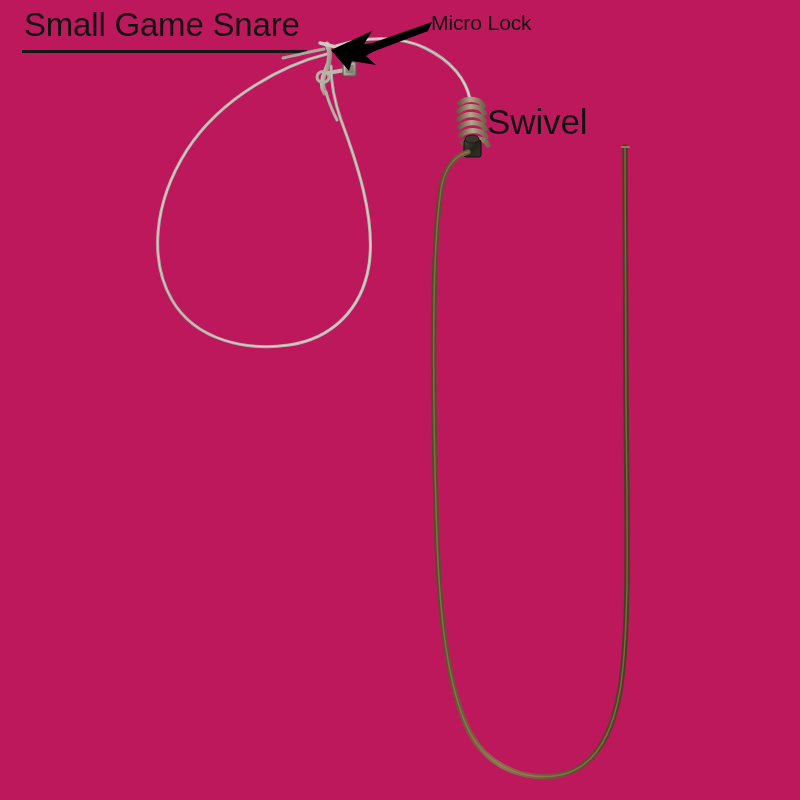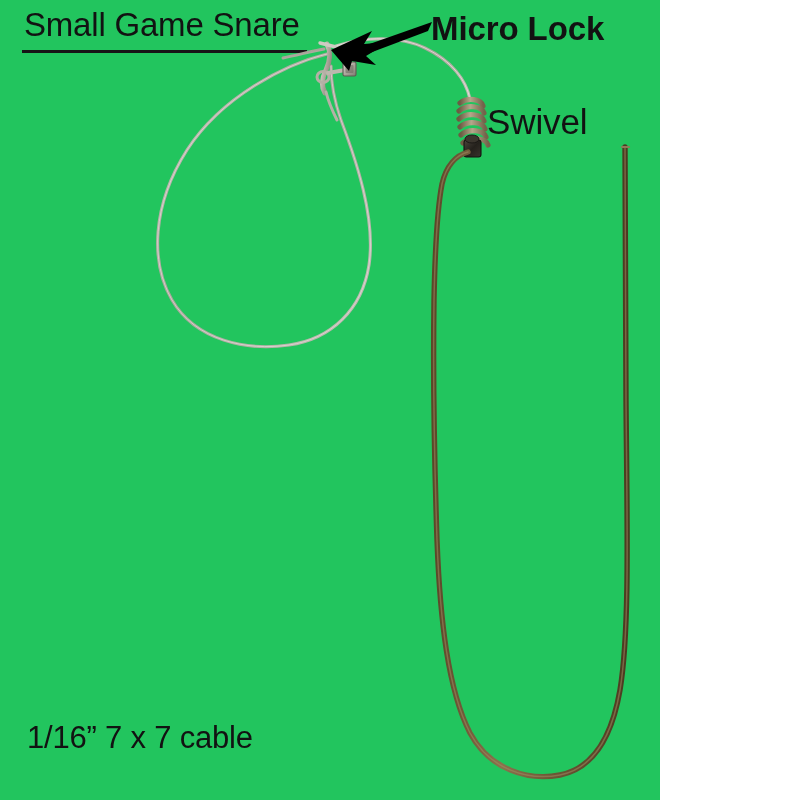--- a/index.html
+++ b/index.html
@@ -6,23 +6,23 @@
   html, body {
     margin: 0;
     padding: 0;
     background: #ffffff;
   }
   body {
     font-family: "Liberation Sans", sans-serif;
   }
   #stage {
     position: relative;
-    width: 660px;
+    width: 800px;
     height: 800px;
-    background: #22c55e;
+    background: #be185d;
     overflow: hidden;
   }
   #diagram-svg {
     position: absolute;
     left: 0;
     top: 0;
     width: 800px;
     height: 800px;
   }
   .label {
@@ -43,23 +43,22 @@
     position: absolute;
     left: 22px;
     top: 50px;
     width: 285px;
     height: 3px;
     background: #161616;
   }
   #label-micro-lock {
     left: 431px;
     top: 12px;
-    font-size: 33px;
+    font-size: 21px;
     letter-spacing: -0.1px;
-    font-weight: bold;
   }
   #label-swivel {
     left: 487px;
     top: 104px;
     font-size: 35px;
     letter-spacing: -0.1px;
   }
   #label-support-wire {
     left: 222px;
     top: 444px;
@@ -79,21 +78,20 @@
 <div id="stage">
 
   <div class="label" id="page-title">Small Game Snare</div>
   <div id="title-underline"></div>
 
   <div class="label" id="label-micro-lock">Micro Lock</div>
 
   <div class="label" id="label-swivel">Swivel</div>
 
 
-  <div class="label" id="label-cable-spec">1/16” 7 x 7 cable</div>
 
   <svg id="diagram-svg" viewBox="0 0 800 800">
 
     <defs>
 
       <linearGradient id="cableGrad" x1="0" y1="0" x2="1" y2="1">
         <stop offset="0%" stop-color="#cac6bd"></stop>
         <stop offset="45%" stop-color="#a9a49a"></stop>
         <stop offset="100%" stop-color="#c2bfb6"></stop>
       </linearGradient>

